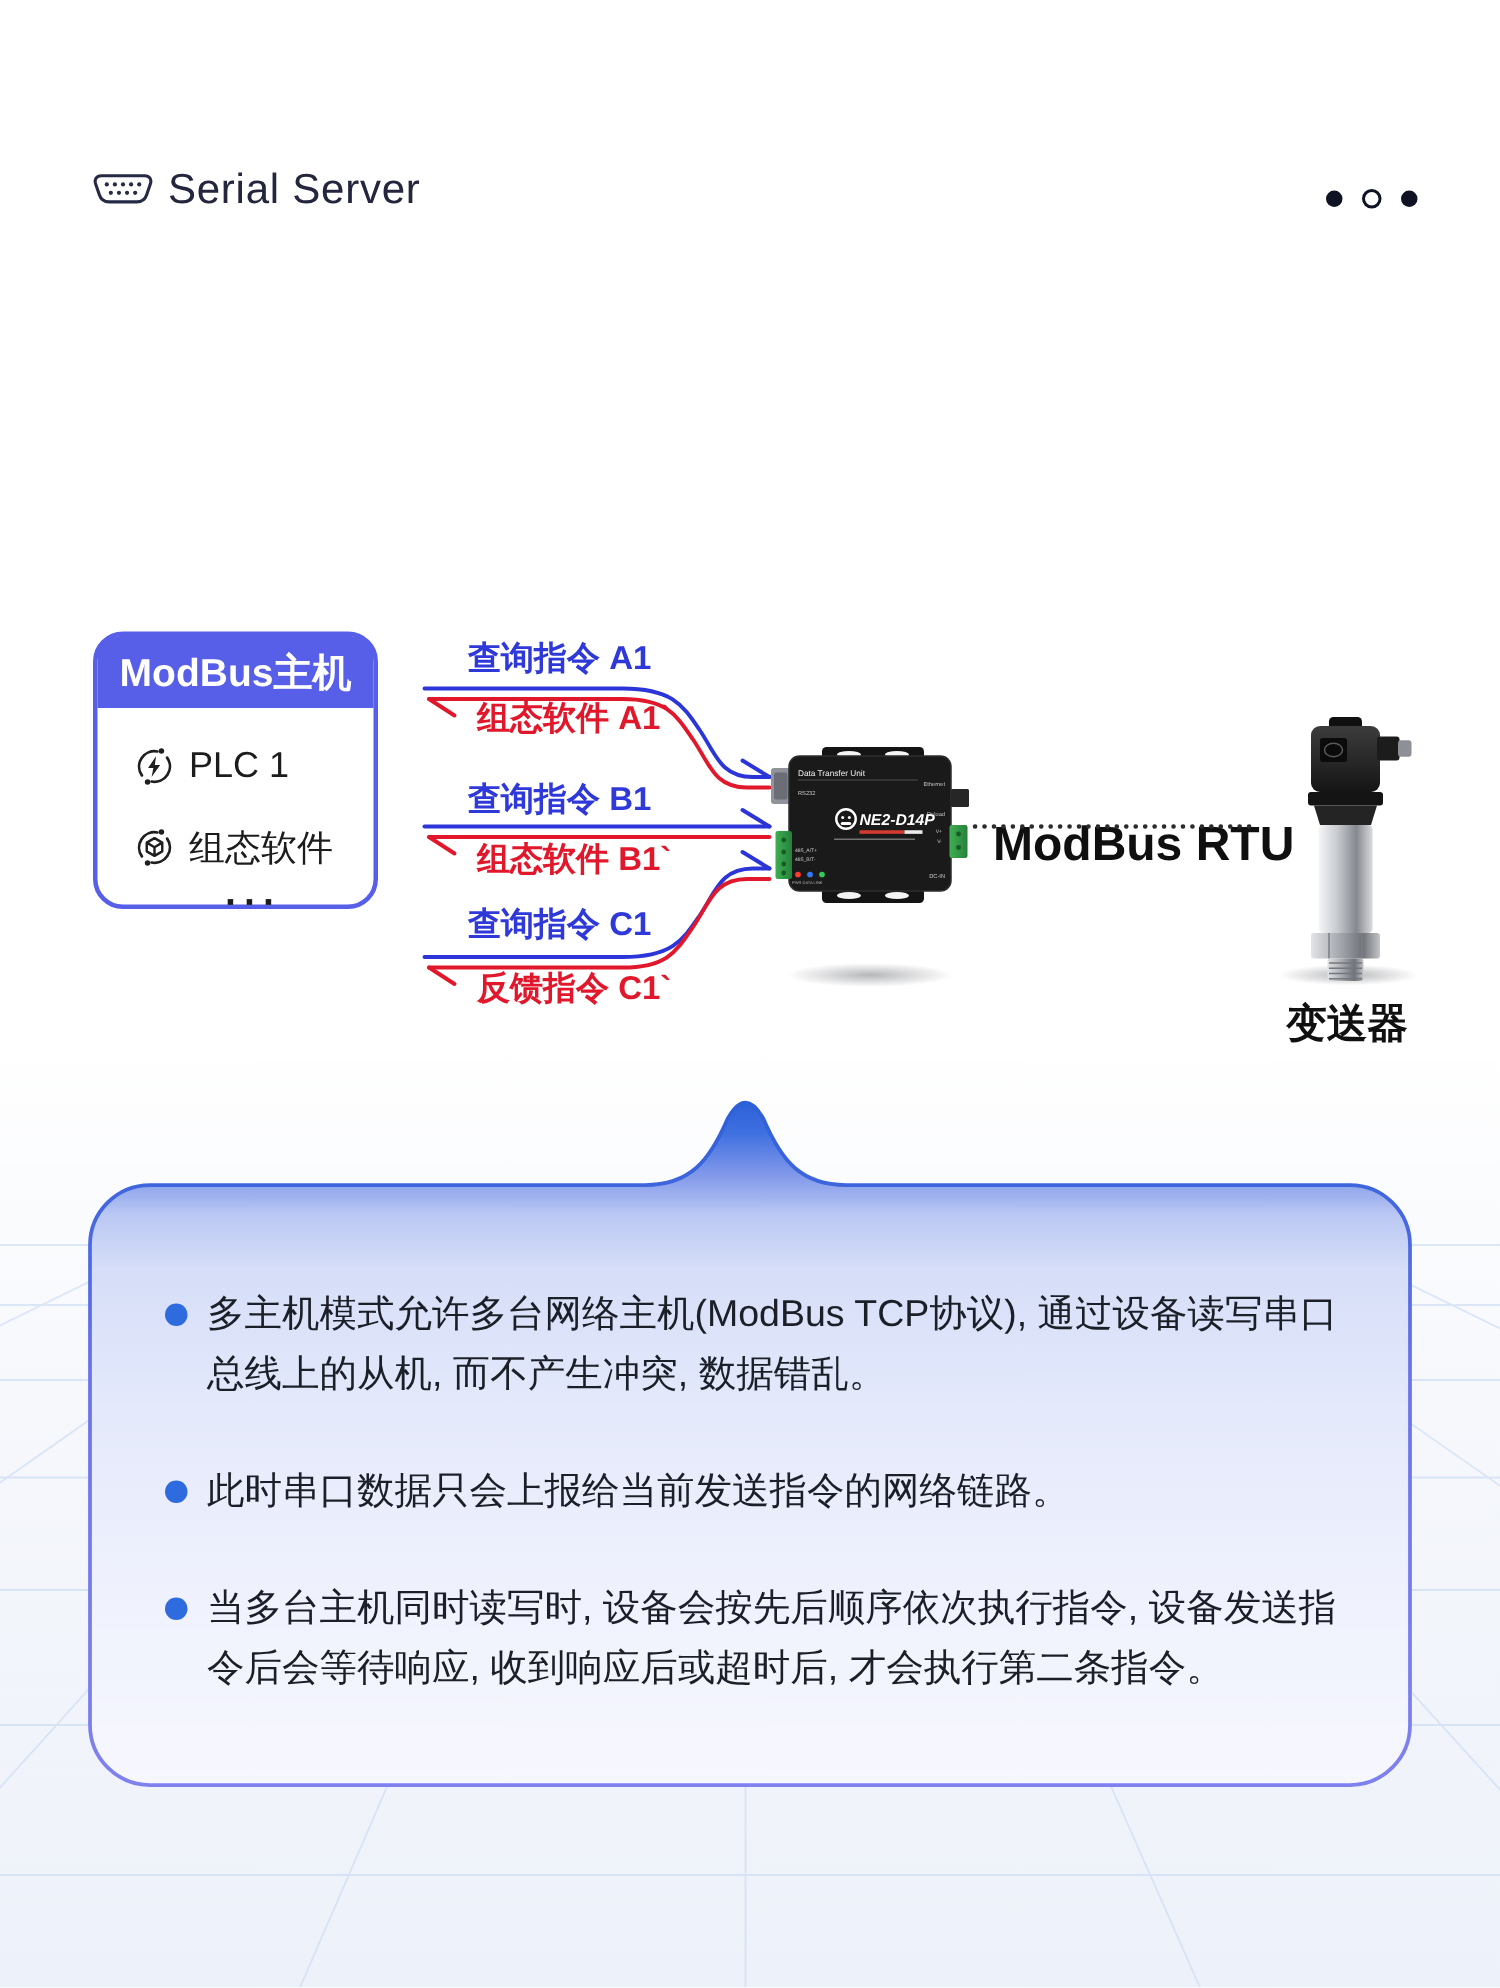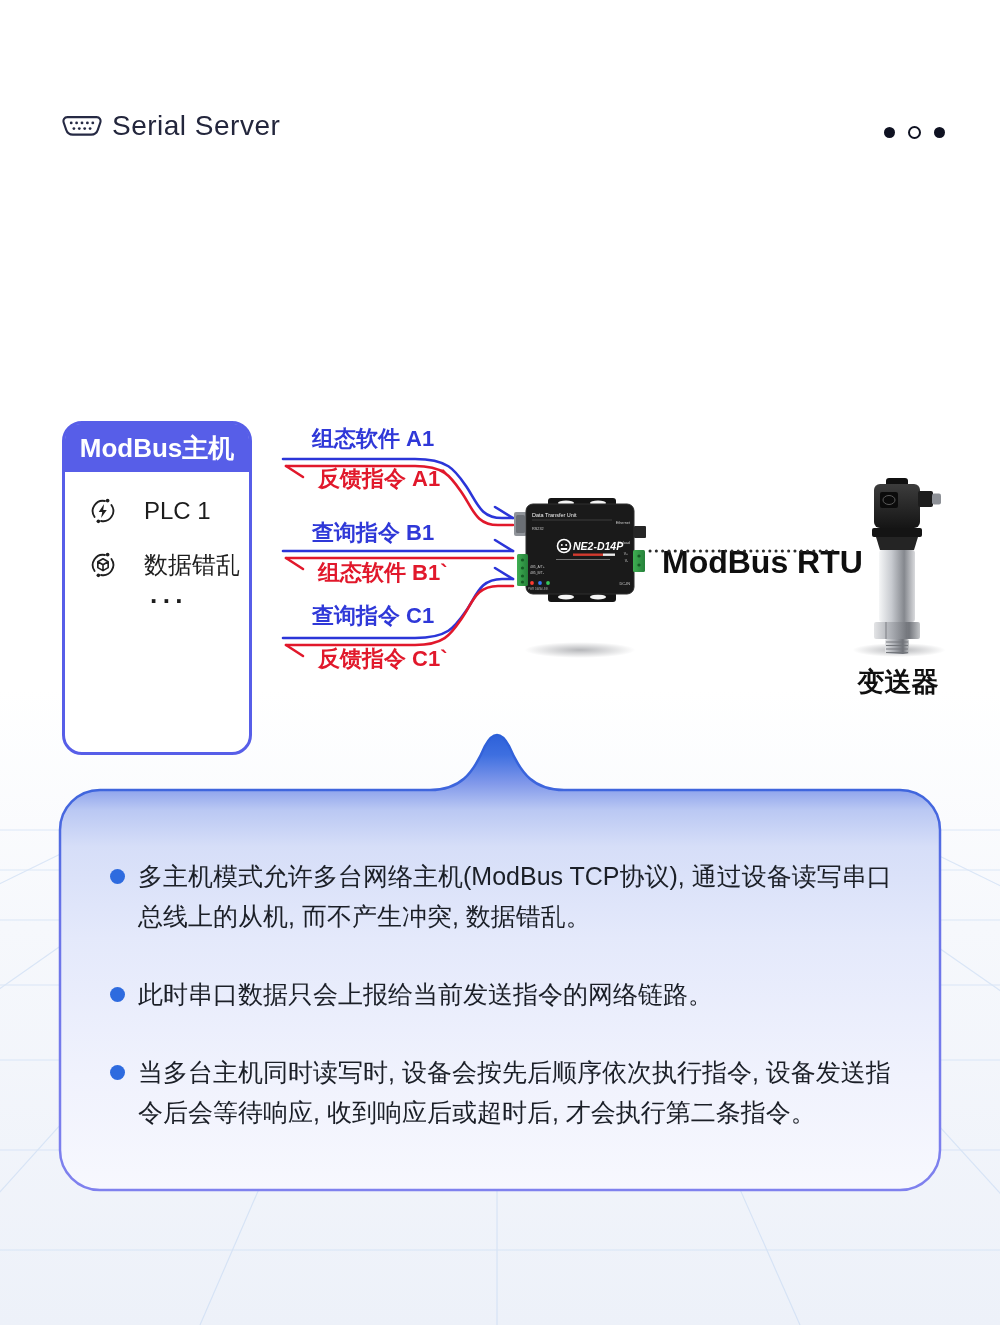--- a/index.html
+++ b/index.html
@@ -9,26 +9,26 @@
   
   .logo{position:absolute;left:62px;top:110px;display:flex;align-items:center;gap:10px;justify-content:center;}
   .logo-text{font-size:28px;color:#23263c;font-weight:500;letter-spacing:.5px;}
   .carousel{position:absolute;left:884px;top:126px;display:flex;align-items:center;gap:13px;}
   .dot{width:11px;height:11px;border-radius:50%;background:#0f1222;display:inline-block;}
   .dot.hollow{background:transparent;border:2.5px solid #0f1222;width:9px;height:9px;}
   
   .main-title{position:absolute;left:0;top:252px;width:1000px;text-align:center;
               font-size:74px;font-weight:900;color:#0a0a0a;}
   
-  .host-box{position:absolute;left:62px;top:421px;width:190px;height:334px;background:#fff;
+  .host-box{position:absolute;left:62px;top:421px;width:190px;height:185px;background:#fff;
             border:3px solid #575ee8;border-radius:20px;box-sizing:border-box;}
   .host-header{height:48px;background:#575ee8;border-radius:15px 15px 0 0;display:flex;
                align-items:center;justify-content:center;color:#fff;font-size:26px;font-weight:700;}
   .host-items{padding:12px 0 0 24px;}
-  .host-item{display:flex;align-items:center;gap:27px;height:54px;font-size:24px;color:#1c1c1c;}
+  .host-item{display:flex;align-items:center;gap:9px;height:54px;font-size:24px;color:#1c1c1c;}
   .host-more{text-align:center;font-size:26px;font-weight:700;color:#1c1c1c;letter-spacing:4px;margin-top:-6px;}
   
   .flow-label{position:absolute;font-size:22px;font-weight:600;white-space:nowrap;}
   .flow-label.query{color:#2f38d8;}
   .flow-label.resp{color:#e1182b;}
   .lbl-qa{left:312px;top:424px;} .lbl-ra{left:318px;top:464px;}
   .lbl-qb{left:312px;top:518px;} .lbl-rb{left:318px;top:558px;}
   .lbl-qc{left:312px;top:601px;} .lbl-rc{left:318px;top:644px;}
   .tcp-label{position:absolute;left:300px;top:684px;font-size:28px;font-weight:700;color:#0f0f0f;}
   .rtu-label{position:absolute;left:662px;top:512px;font-size:32px;font-weight:700;color:#0f0f0f;margin-top:32px;}
@@ -114,21 +114,21 @@
         <span>PLC 1</span>
       </div>
       <div class="host-item">
         <svg width="28" height="28" viewBox="0 0 26 26">
           <path d="M 5.2,18.5 A 9.5,9.5 0 0 1 14.8,3.7" fill="none" stroke="#1f1f1f" stroke-width="1.7" stroke-linecap="round"></path>
           <path d="M 20.8,7.5 A 9.5,9.5 0 0 1 11.2,22.3" fill="none" stroke="#1f1f1f" stroke-width="1.7" stroke-linecap="round"></path>
           <circle cx="17.3" cy="3.4" r="1.7" fill="#1f1f1f"></circle>
             <circle cx="8.7" cy="22.6" r="1.7" fill="#1f1f1f"></circle>
           <path d="M13,7.2 L17.8,10 V15.4 L13,18.2 L8.2,15.4 V10 Z M8.2,10 L13,12.8 L17.8,10 M13,12.8 V18.2" fill="none" stroke="#1f1f1f" stroke-width="1.5" stroke-linejoin="round"></path>
         </svg>
-        <span>数据错乱</span>
+        <span>组态软件</span>
       </div>
       <div class="host-more">···</div>
     </div>
   </div>
 
   <svg class="arrows-svg" width="260" height="240" viewBox="0 0 260 240">
     <g fill="none" stroke-width="2.6" stroke-linecap="round">
 
       <path stroke="#2b35d8" d="M 13,19 L 145,19 C 178,19 185,30 196,46 C 207,62 210,78 232,78 L 243,78"></path>
       <path stroke="#2b35d8" d="M 225,67 L 243,78"></path>
@@ -140,22 +140,22 @@
       <path stroke="#e1182b" d="M 16,118 L 243,118"></path>
       <path stroke="#e1182b" d="M 16,118 L 33,129"></path>
 
       <path stroke="#2b35d8" d="M 13,198 L 145,198 C 178,198 185,187 196,171 C 207,155 210,139 232,139 L 243,139"></path>
       <path stroke="#2b35d8" d="M 225,128 L 243,139"></path>
       <path stroke="#e1182b" d="M 16,205 L 145,205 C 175,205 181,194 192,178 C 203,162 206,146 228,146 L 243,146"></path>
       <path stroke="#e1182b" d="M 16,205 L 33,216"></path>
     </g>
   </svg>
 
-  <div class="flow-label query lbl-qa">组态软件 A1</div>
-  <div class="flow-label resp lbl-ra">反馈指令 A1`</div>
+  <div class="flow-label query lbl-qa">查询指令 A1</div>
+  <div class="flow-label resp lbl-ra">组态软件 A1`</div>
   <div class="flow-label query lbl-qb">查询指令 B1</div>
   <div class="flow-label resp lbl-rb">组态软件 B1`</div>
   <div class="flow-label query lbl-qc">查询指令 C1</div>
   <div class="flow-label resp lbl-rc">反馈指令 C1`</div>
 
   <div class="rtu-label">ModBus RTU</div>
 
   <svg class="dotline-svg" width="190" height="6" viewBox="0 0 190 6">
     <line x1="2" y1="3" x2="188" y2="3" stroke="#2b2b2b" stroke-width="3" stroke-linecap="round" stroke-dasharray="0.1 6.2"></line>
   </svg>

